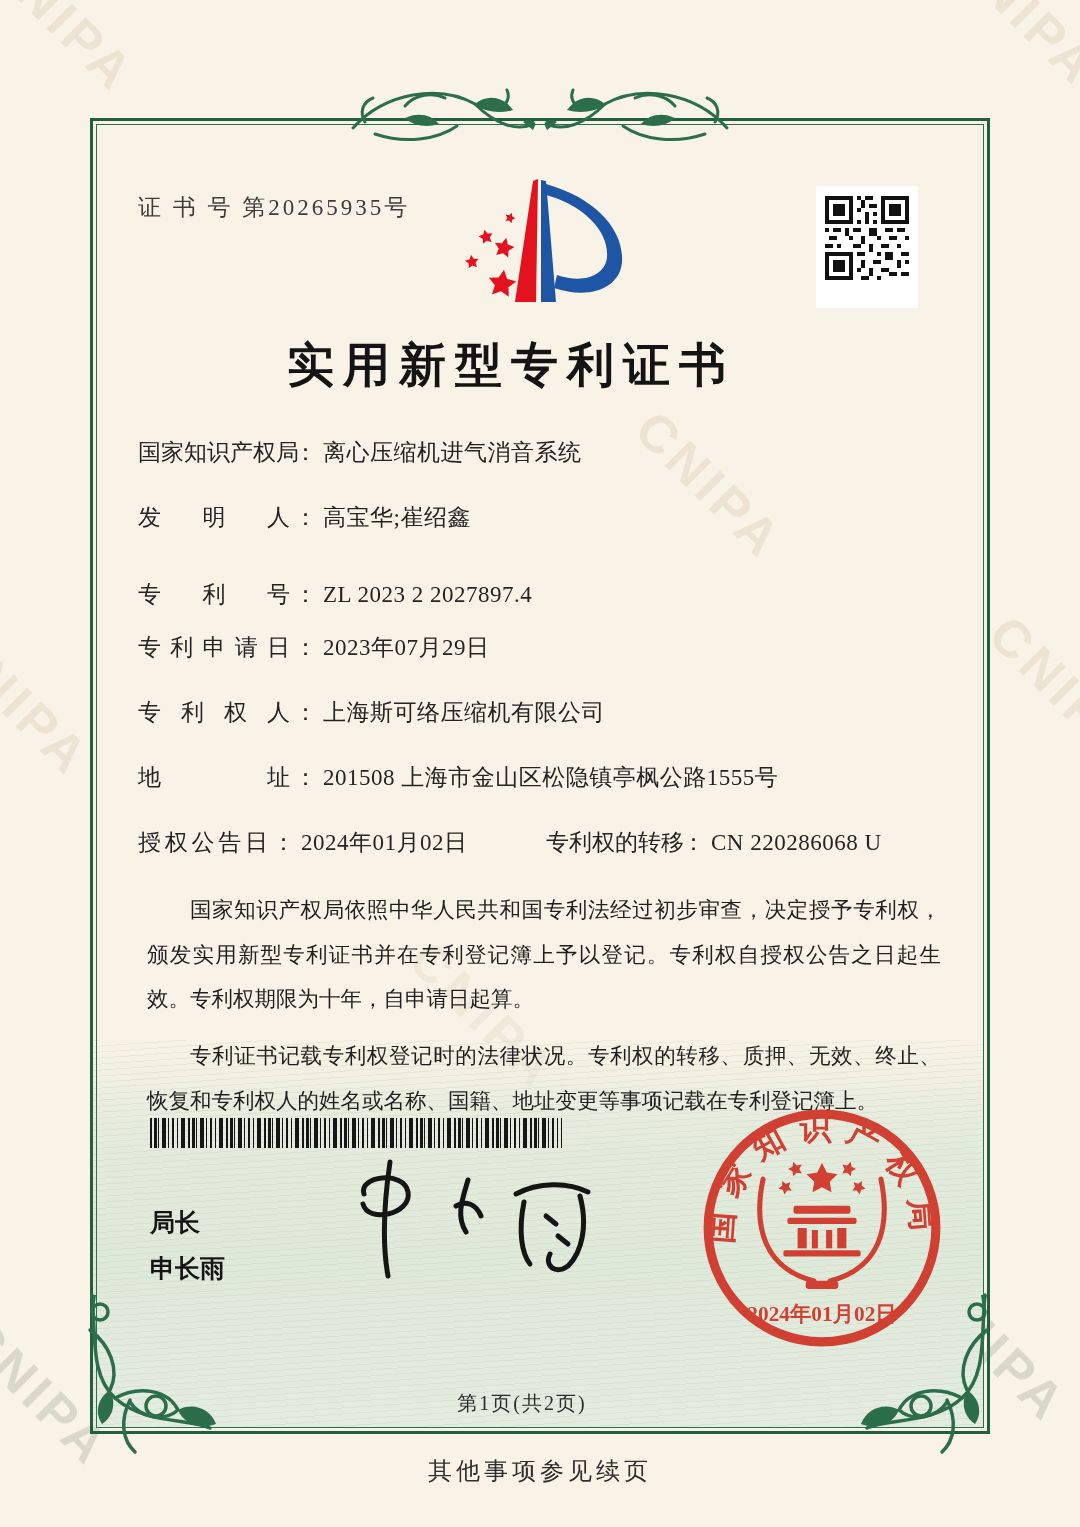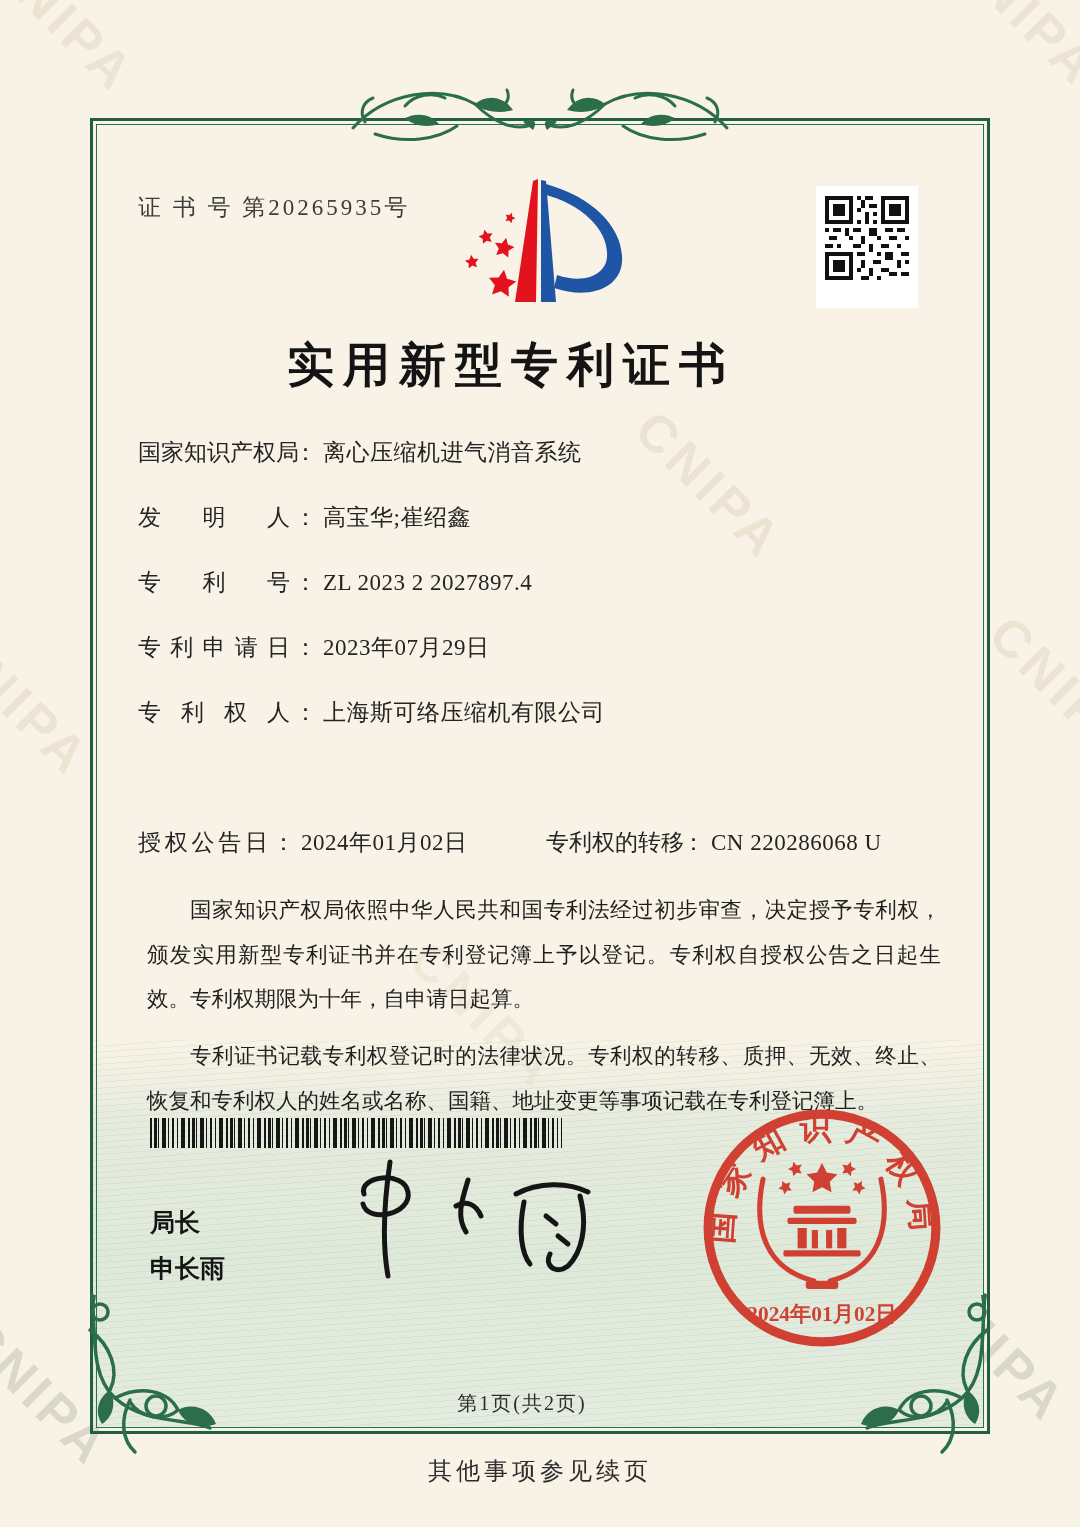--- a/index.html
+++ b/index.html
@@ -186,28 +186,31 @@
   </div>
 
   <div class="title">实用新型专利证书</div>
 
   <div class="frow" style="top:437px;">
     <span class="flabel">国家知识产权局</span><span class="fcolon">：</span><span class="fvalue">离心压缩机进气消音系统</span>
   </div>
   <div class="frow" style="top:502px;">
     <span class="flabel">发明人</span><span class="fcolon">：</span><span class="fvalue">高宝华;崔绍鑫</span>
   </div>
-  <div class="frow" style="top:567px;">
+  <div class="frow" style="top:579px;">
     <span class="flabel">专利号</span><span class="fcolon">：</span><span class="fvalue">ZL 2023 2 2027897.4</span>
   </div>
   <div class="frow" style="top:632px;">
     <span class="flabel">专利申请日</span><span class="fcolon">：</span><span class="fvalue">2023年07月29日</span>
   </div>
   <div class="frow" style="top:697px;">
     <span class="flabel">专利权人</span><span class="fcolon">：</span><span class="fvalue">上海斯可络压缩机有限公司</span>
+  </div>
+  <div class="frow" style="top:762px;">
+    <span class="flabel">地址</span><span class="fcolon">：</span><span class="fvalue">201508 上海市金山区松隐镇亭枫公路1555号</span>
   </div>
   <div class="frow" style="top:827px;">
     <span class="flabel" style="width:130px;">授权公告日</span><span class="fcolon">：</span><span class="fvalue">2024年01月02日</span>
     <span class="fgroup2">
       <span class="flabel2">专利权的转移</span><span class="fcolon">：</span><span class="fvalue">CN 220286068 U</span>
     </span>
   </div>
 
   <div class="body-text">
     <p>国家知识产权局依照中华人民共和国专利法经过初步审查，决定授予专利权，颁发实用新型专利证书并在专利登记簿上予以登记。专利权自授权公告之日起生效。专利权期限为十年，自申请日起算。</p>

